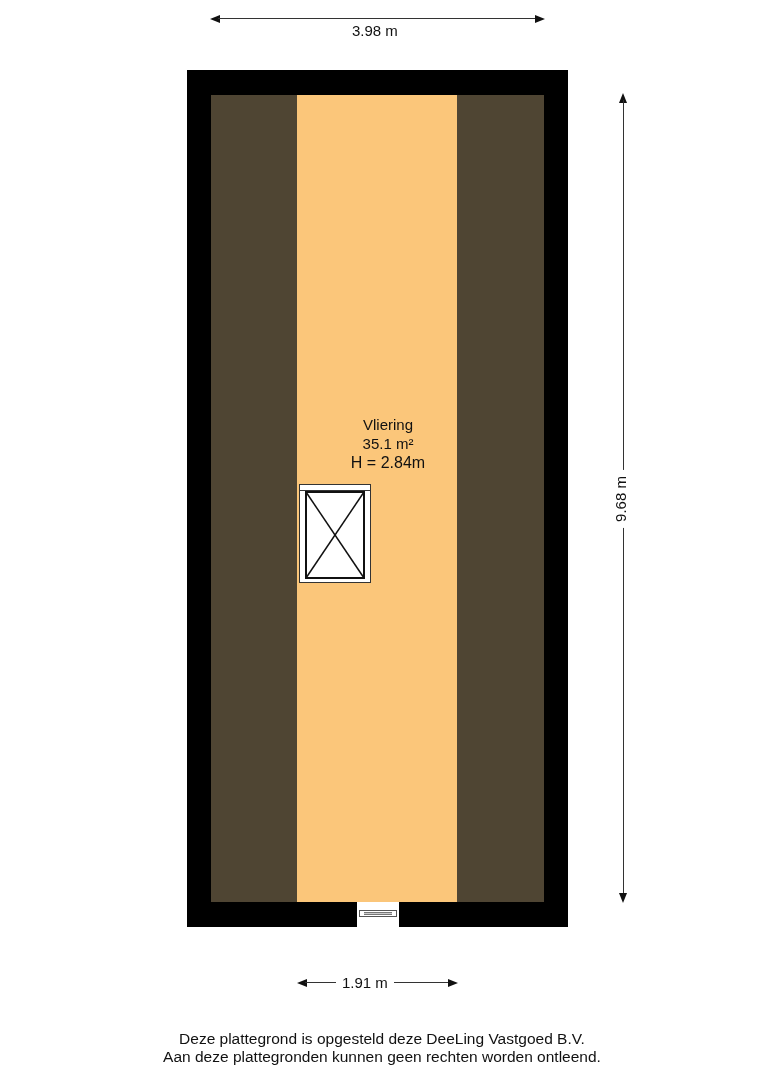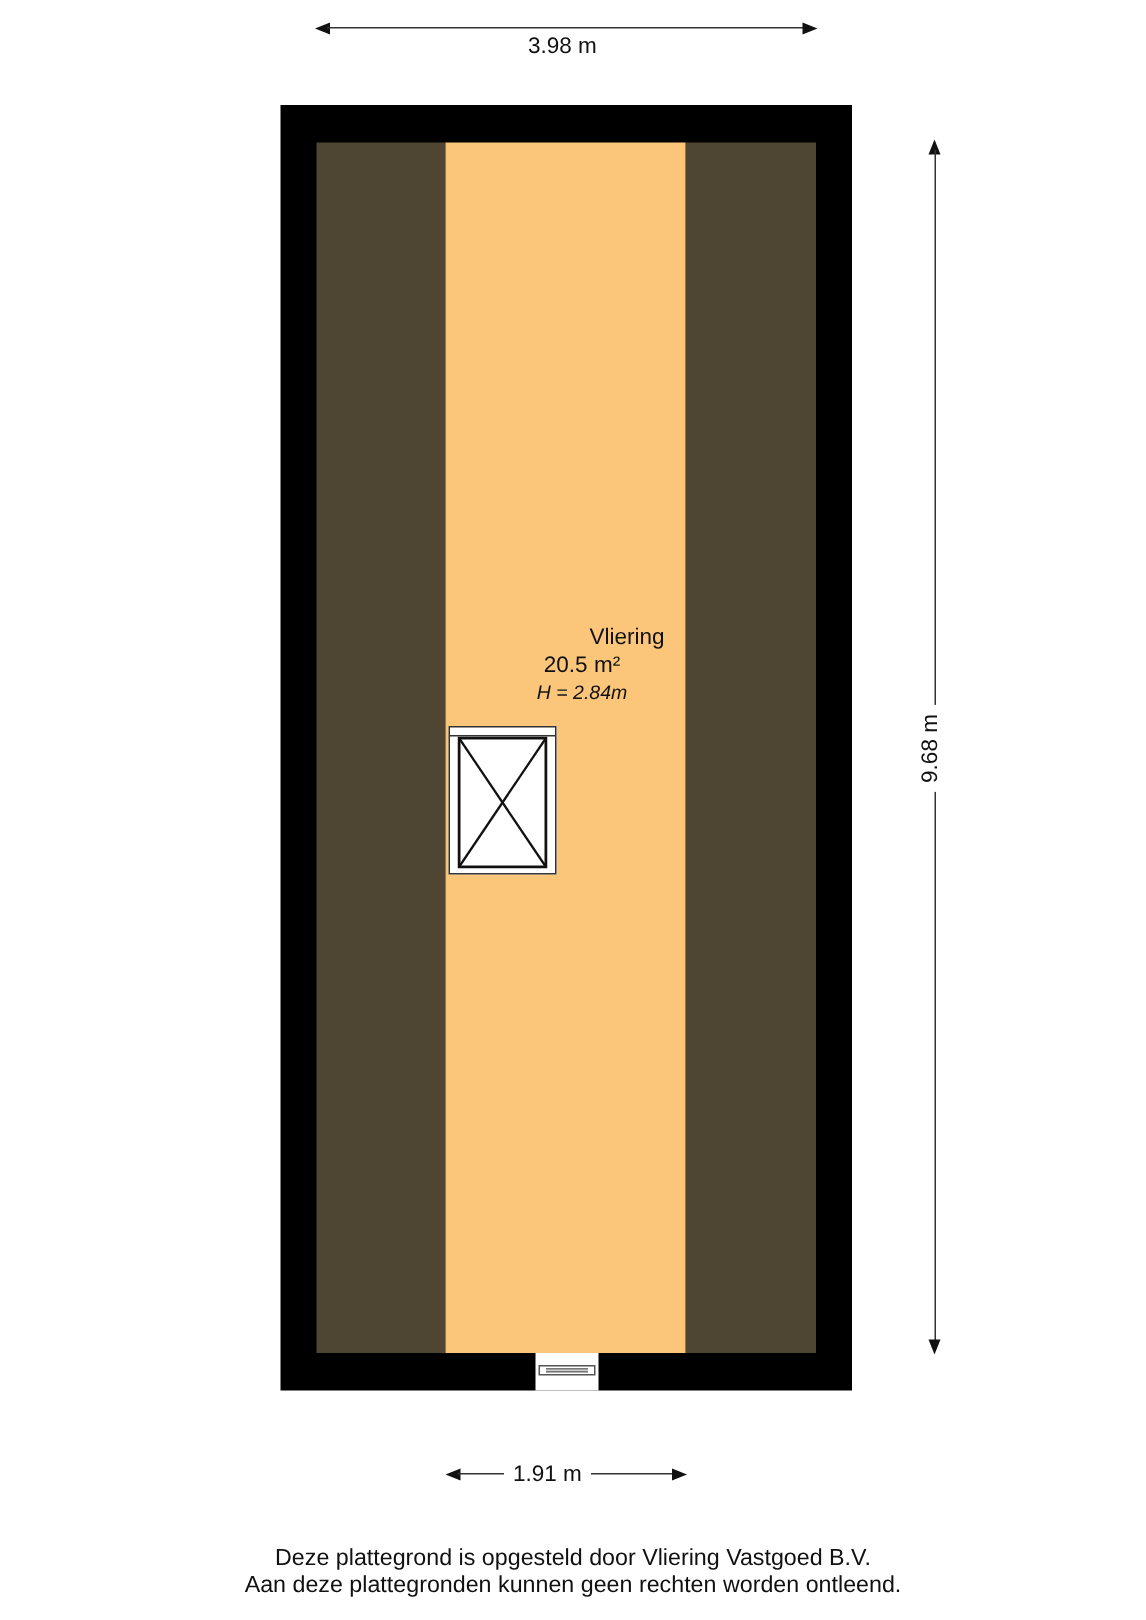--- a/index.html
+++ b/index.html
@@ -39,23 +39,23 @@
   <div class="dim-line" style="left:623px; top:100px; width:1px; height:797px;"></div>
   <div class="arrow-d" style="left:619px; top:893px;"></div>
   <div class="dim-label" style="left:592px; top:490px; transform:rotate(-90deg); transform-origin:center;">9.68 m</div>
 </div>
 
 <div class="wall"></div>
 <div class="dark-left"></div>
 <div class="dark-right"></div>
 <div class="floor"></div>
 
-<div class="room-label" style="left:297px; width:182px; top:416px; font-size:15px;padding-left:30px;">Vliering</div>
-<div class="room-label" style="left:297px; width:182px; top:435px; font-size:15px;">20.5 m²</div>
-<div class="room-label" style="left:297px; width:182px; top:454px; font-size:13px;font-style:italic;">H = 2.84m</div>
+<div class="room-label" style="left:297px; width:182px; top:416px; font-size:15px;">Vliering</div>
+<div class="room-label" style="left:297px; width:182px; top:435px; font-size:15px;">35.1 m²</div>
+<div class="room-label" style="left:297px; width:182px; top:454px; font-size:16px;">H = 2.84m</div>
 
 <div class="hatch">
   <div class="hatch-top"></div>
   <svg width="60" height="88" viewBox="0 0 60 88">
     <rect x="1" y="1" width="58" height="86" fill="none" stroke="#111" stroke-width="2"></rect>
     <line x1="1" y1="1" x2="59" y2="87" stroke="#111" stroke-width="1.5"></line>
     <line x1="59" y1="1" x2="1" y2="87" stroke="#111" stroke-width="1.5"></line>
   </svg>
 </div>
 
@@ -63,14 +63,14 @@
 <div class="window-frame"></div>
 <div class="window-glass"></div>
 
 <div>
   <div class="arrow-l" style="left:297px; top:979px;"></div>
   <div class="dim-line" style="left:305px; top:982px; width:146px; height:1px;"></div>
   <div class="arrow-r" style="left:448px; top:979px;"></div>
   <div class="dim-label" style="left:336px; top:974px;">1.91 m</div>
 </div>
 
-<div class="footer" style="top:1029px;">Deze plattegrond is opgesteld door Vliering Vastgoed B.V.</div>
+<div class="footer" style="top:1029px;">Deze plattegrond is opgesteld deze DeeLing Vastgoed B.V.</div>
 <div class="footer" style="top:1047px;">Aan deze plattegronden kunnen geen rechten worden ontleend.</div>
 
 </body></html>

